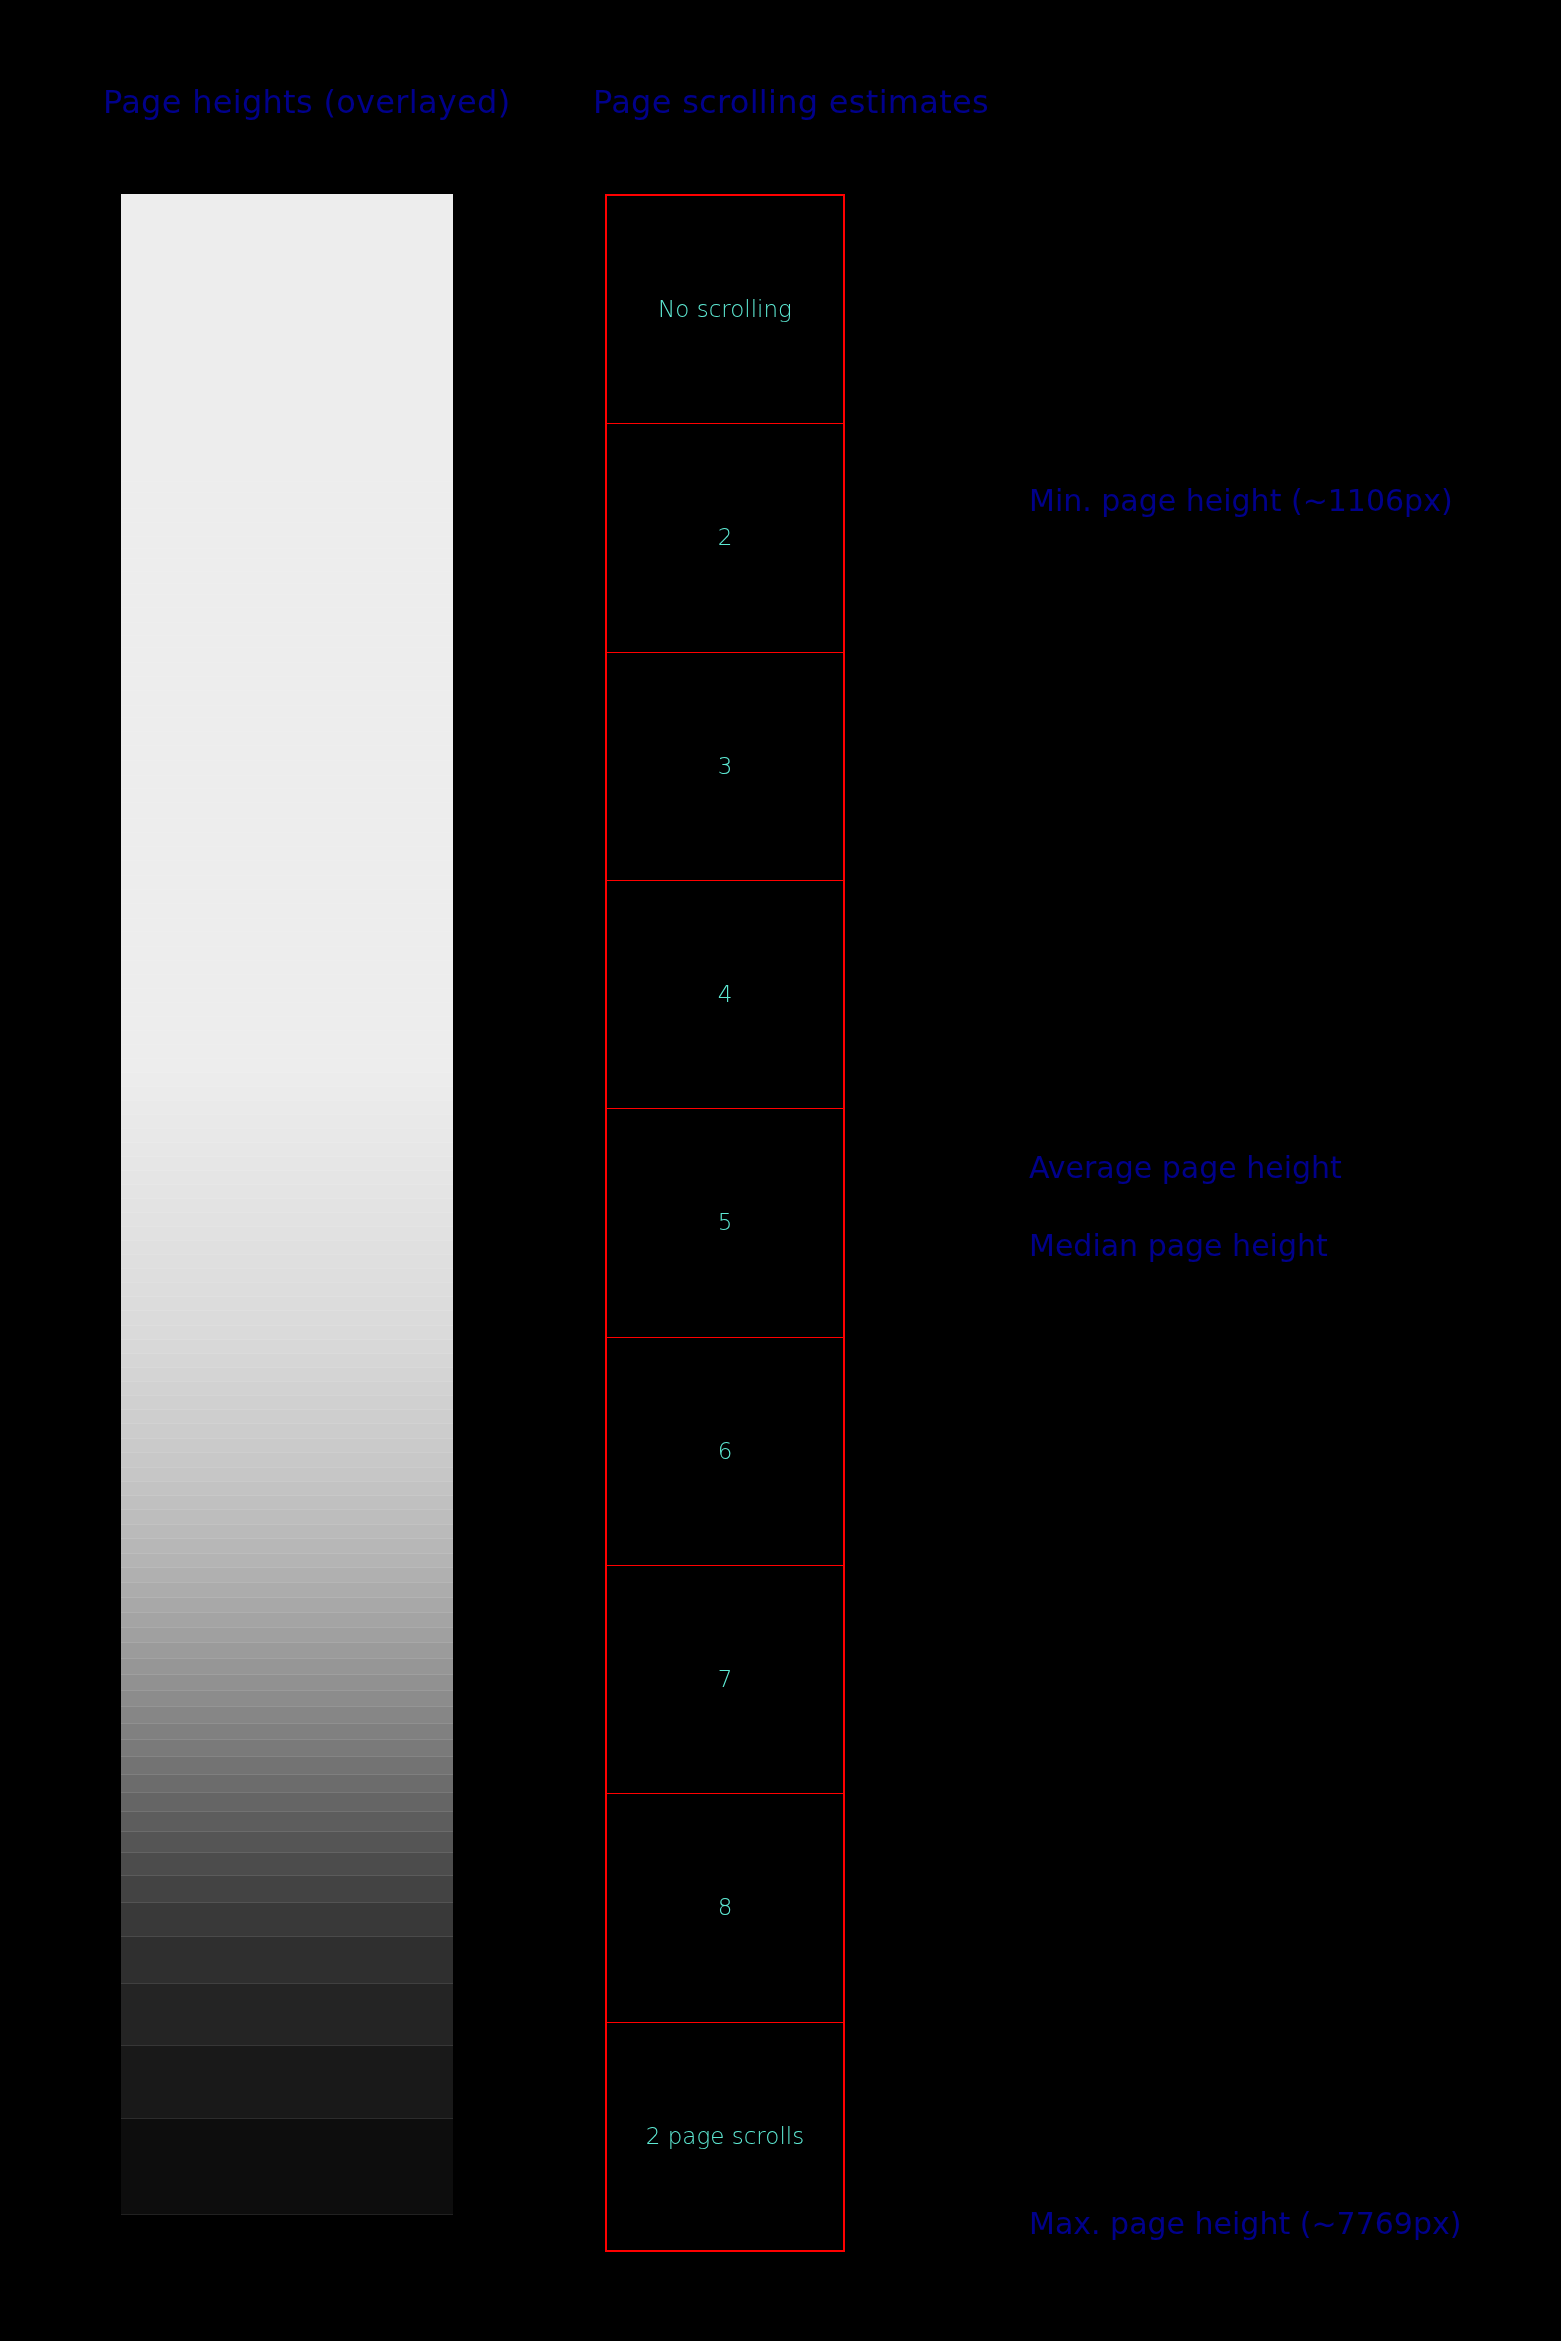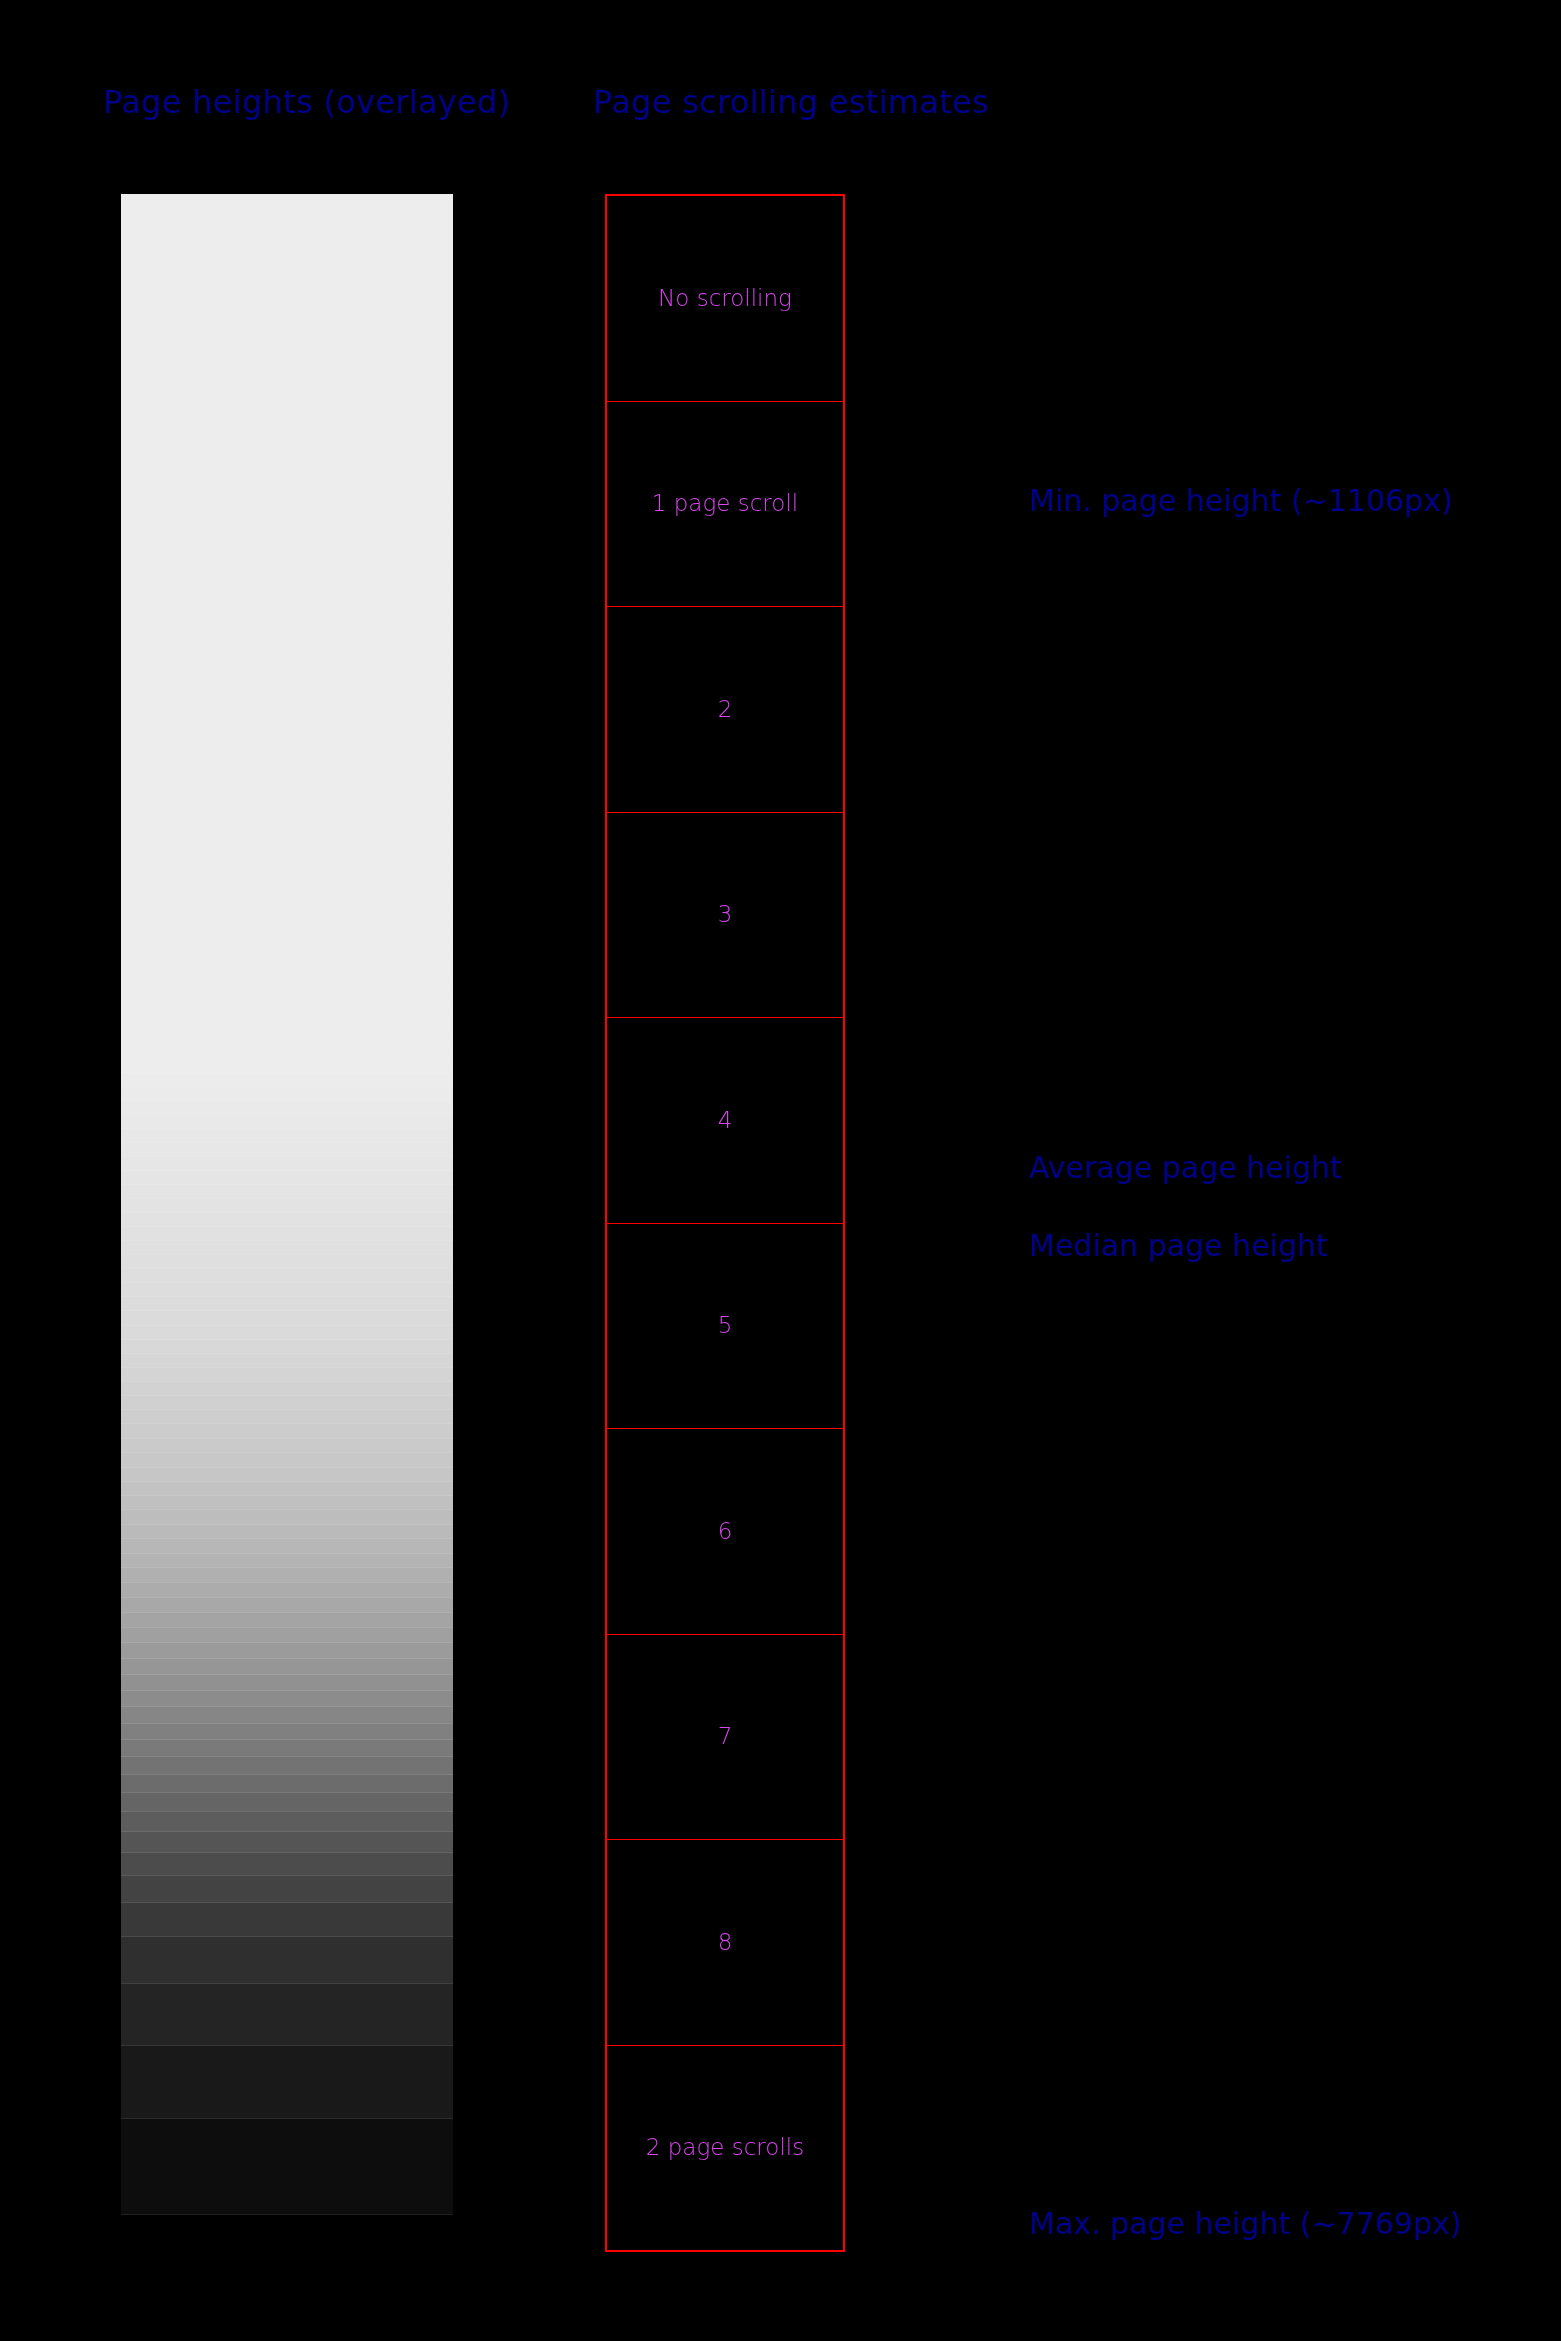--- a/index.html
+++ b/index.html
@@ -73,21 +73,21 @@
     flex: 1 1 0;
     position: relative;
     display: flex;
     align-items: center;
     justify-content: center;
     border-bottom: 1.6px solid #ff0000;
     box-sizing: border-box;
   }
   .scroll-box:last-child { border-bottom: none; }
   .scroll-box-label {
-    color: #d946ef;
+    color: #5eead4;
     font-size: 23px;
     font-weight: 300;
     line-height: 1;
     white-space: nowrap;
     user-select: none;
   }
 
   
   .stat-annotation {
     position: absolute;
@@ -216,23 +216,20 @@
       <div class="height-bar" style="height: 1852px; z-index: 3;"></div>
       <div class="height-bar" style="height: 1925px; z-index: 2;"></div>
       <div class="height-bar" style="height: 2021px; z-index: 1;"></div>
     </div>
 
   <div id="page-scrolling-column">
       <div class="scroll-box">
         <span class="scroll-box-label">No scrolling</span>
       </div>
       <div class="scroll-box">
-        <span class="scroll-box-label">1 page scroll</span>
-      </div>
-      <div class="scroll-box">
         <span class="scroll-box-label">2</span>
       </div>
       <div class="scroll-box">
         <span class="scroll-box-label">3</span>
       </div>
       <div class="scroll-box">
         <span class="scroll-box-label">4</span>
       </div>
       <div class="scroll-box">
         <span class="scroll-box-label">5</span>

